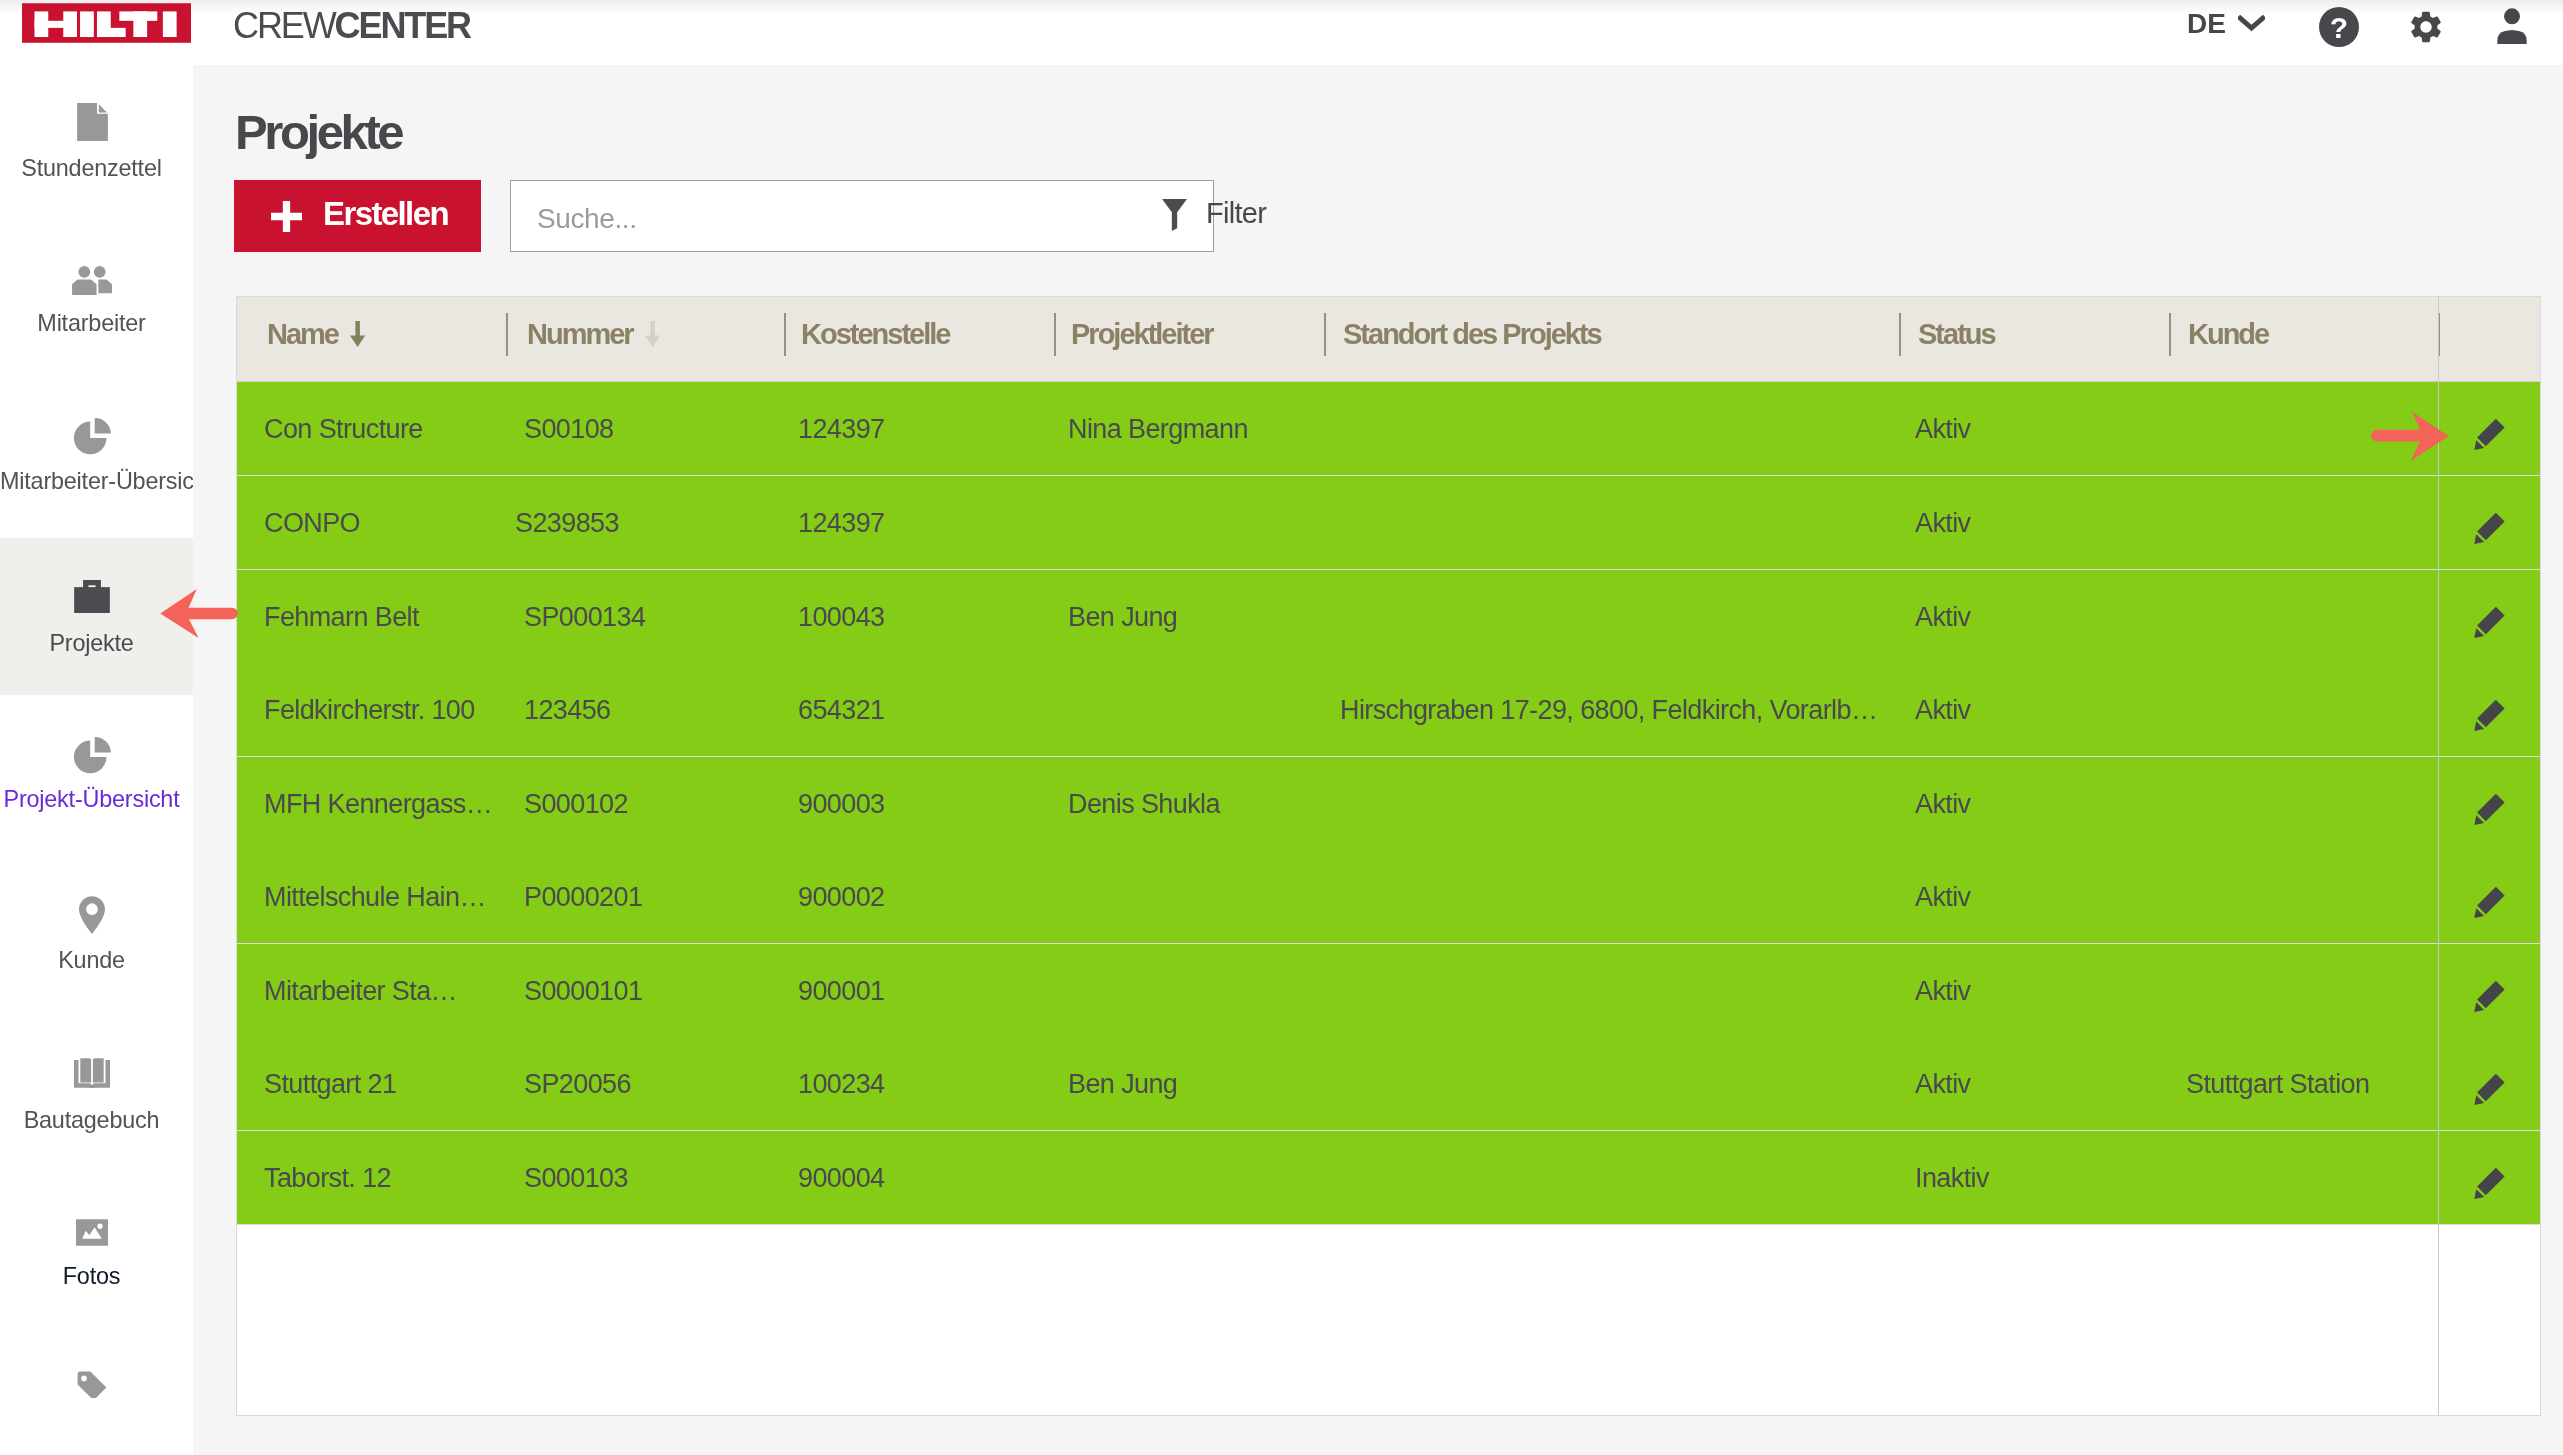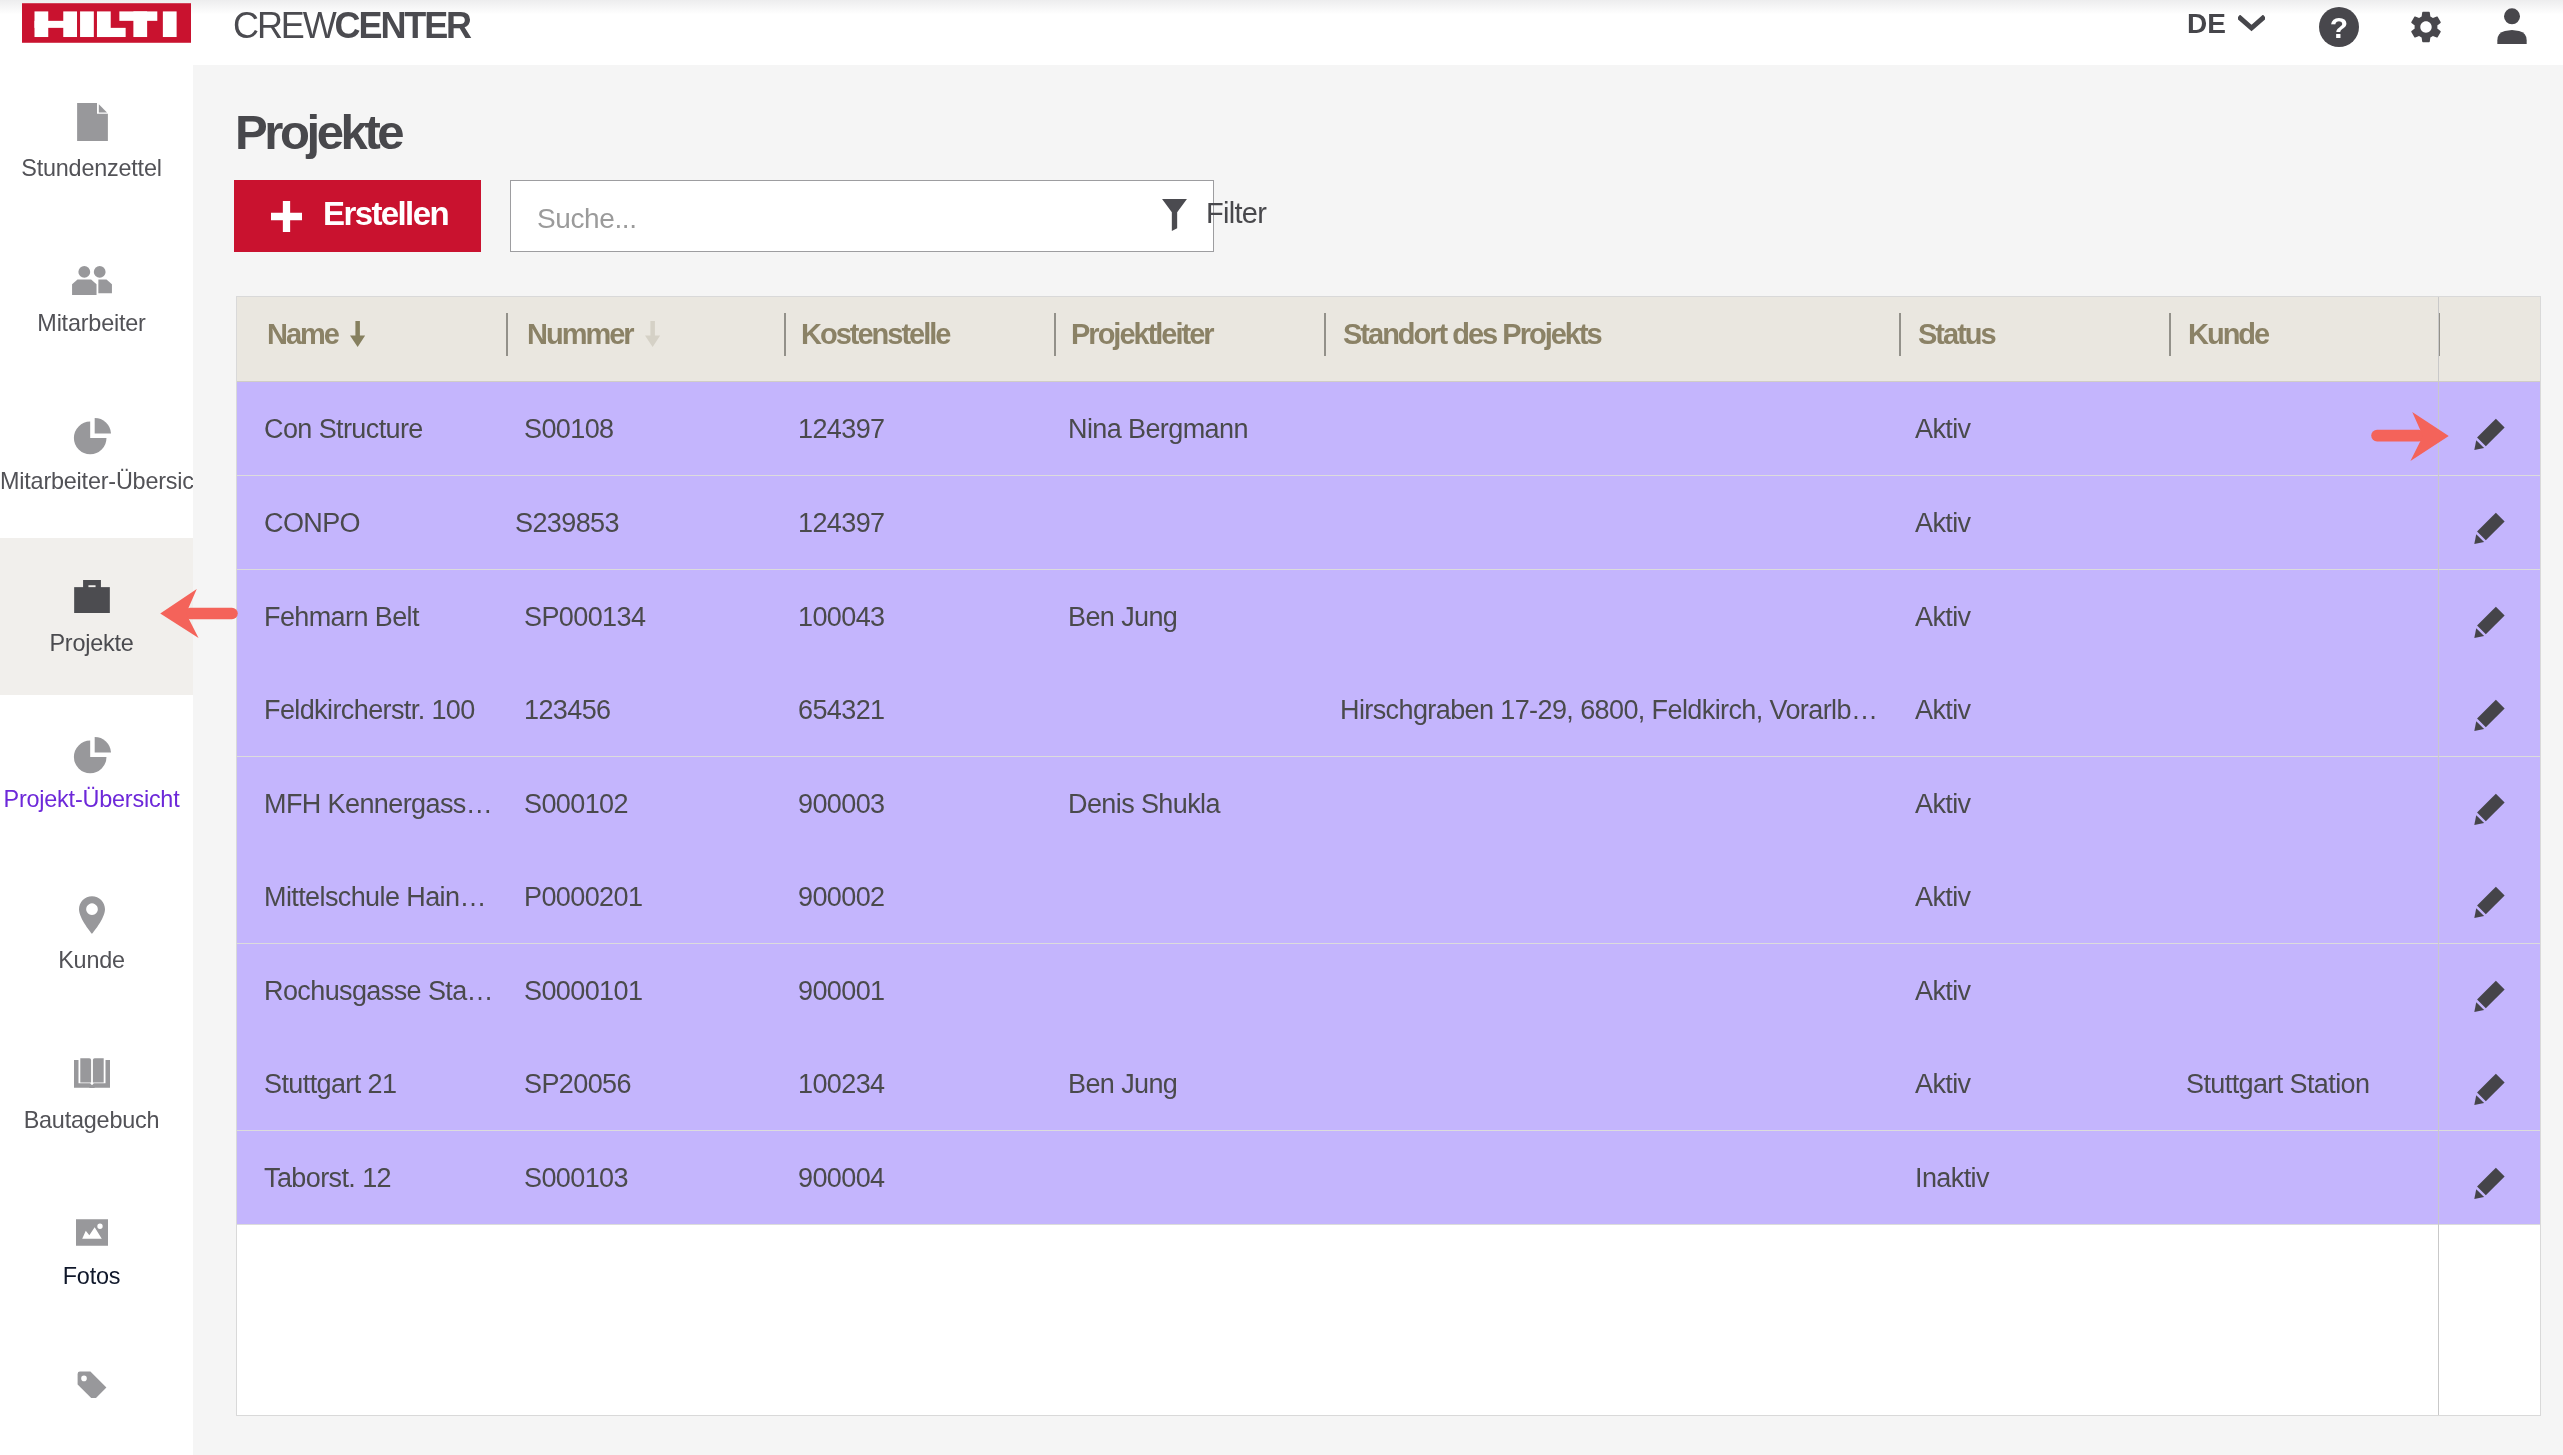--- a/index.html
+++ b/index.html
@@ -21,21 +21,21 @@
 #btn{left:234px;top:180px;width:247px;height:72px;background:#c9122f;color:#fff;font-size:33px;font-weight:bold;letter-spacing:-1.6px}
 #btn span{position:absolute;left:89px;top:15.3px}
 #search{left:510px;top:180px;width:704px;height:72px;background:#fff;border:1.8px solid #9d9da0}
 #search span{position:absolute;left:26px;top:21.6px;font-size:28px;color:#9b9b9b;letter-spacing:-0.4px}
 #filterlbl{left:1206px;top:197px;font-size:29px;color:#48484c;letter-spacing:-0.7px}
 
 #table{left:236px;top:296px;width:2305px;height:1120px;background:#fff;border:0.9px solid #d9d9d9}
 #thead{left:0;top:0;width:2303px;height:85px;background:#eae7e0;border-bottom:1.8px solid #d0cdc6}
 .hcell{position:absolute;top:21px;font-size:29px;font-weight:bold;color:#8b8266;white-space:nowrap;letter-spacing:-2px}
 .hsep{position:absolute;top:16px;width:1.8px;height:43px;background:#93918a}
-.row{position:absolute;left:0;width:2303px;height:94px;border-bottom:0.9px solid #dcdcdc;background:#c4b5fd}
+.row{position:absolute;left:0;width:2303px;height:94px;border-bottom:0.9px solid #dcdcdc;background:#84cc16}
 .cell{position:absolute;top:31.5px;font-size:27px;color:#4a4a4c;white-space:nowrap;letter-spacing:-0.6px}
 #vline{left:2201px;top:0;width:0.9px;height:1118px;background:#c9c9c9}
 .pencil{position:absolute;left:2237px;top:34px}
 </style>
 </head>
 <body>
 
 <div class="abs" id="topbar"></div>
 <svg class="abs" style="left:21.6px;top:2.7px" width="169" height="40" viewBox="0 0 188 44">
   <rect width="188" height="44" fill="#c9122f"></rect>
@@ -243,21 +243,21 @@
         <span class="cell" style="left:561px">900002</span>
         <span class="cell" style="left:1678px">Aktiv</span>
         <span class="pencil"><svg width="31" height="34" viewBox="0 0 34 38">
             <g fill="#454449">
               <polygon points="3.1,24.1 24.1,3.1 33.9,12.9 12.9,33.9"></polygon>
               <polygon points="0,38 2.2,27 11,35.8"></polygon>
             </g>
           </svg></span>
       </div>
       <div class="row" style="top:647px">
-        <span class="cell" style="left:27px">Rochusgasse Sta…</span>
+        <span class="cell" style="left:27px">Mitarbeiter Sta…</span>
         <span class="cell" style="left:287px">S0000101</span>
         <span class="cell" style="left:561px">900001</span>
         <span class="cell" style="left:1678px">Aktiv</span>
         <span class="pencil"><svg width="31" height="34" viewBox="0 0 34 38">
             <g fill="#454449">
               <polygon points="3.1,24.1 24.1,3.1 33.9,12.9 12.9,33.9"></polygon>
               <polygon points="0,38 2.2,27 11,35.8"></polygon>
             </g>
           </svg></span>
       </div>

